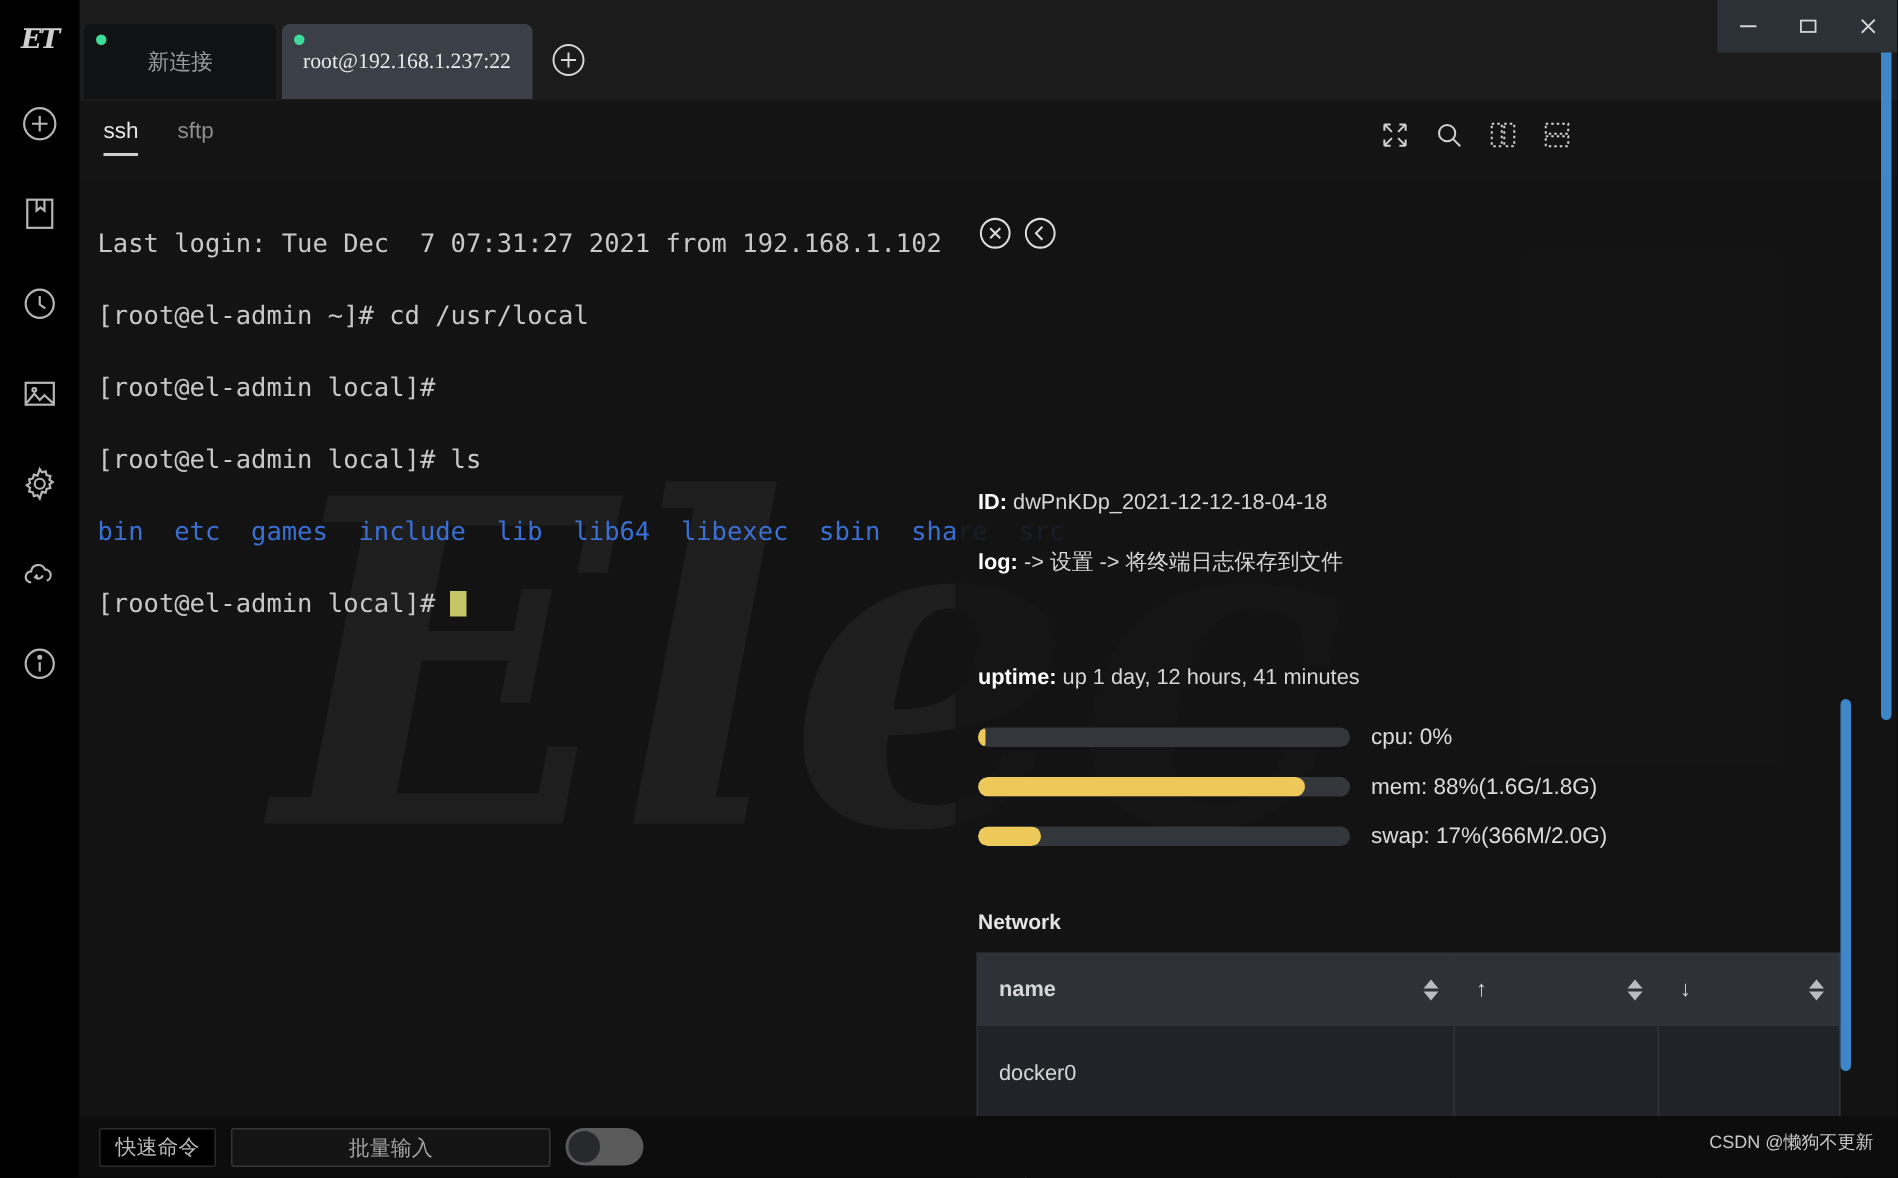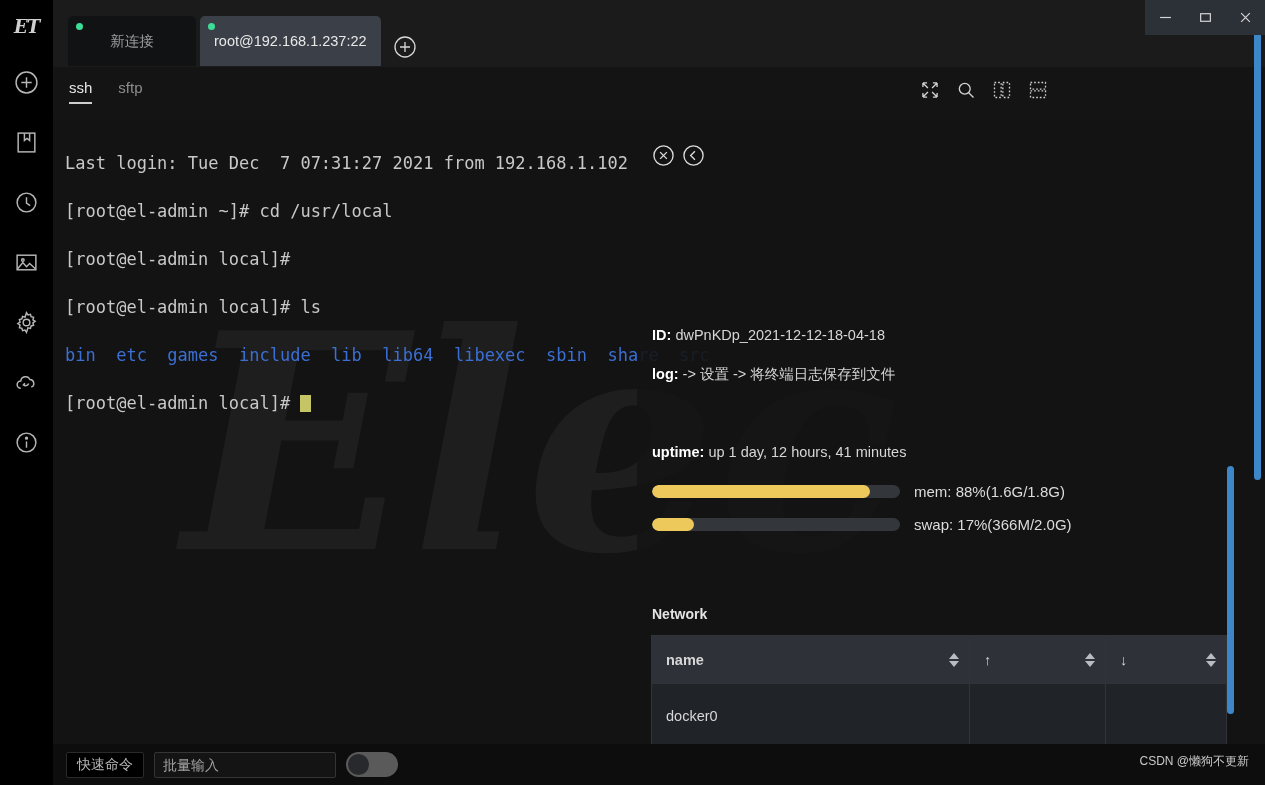--- a/index.html
+++ b/index.html
@@ -37,21 +37,21 @@
   }
   .rail-ico svg { width: 25px; height: 25px; display:block; }
 
   
   #tabbar {
     position: absolute; left: 53px; top: 0;
     width: 1212px; height: 67px;
     background: #1b1b1b;
     z-index: 20;
   }
-  #tabs { position: absolute; left: 15px; top: 16px; display: flex; align-items: center; }
+  #tabs { position: absolute; left: 3px; top: 16px; display: flex; align-items: flex-start; font-family: Liberation Serif, serif; }
   .tab {
     position: relative;
     height: 50px; min-width: 128px;
     border-radius: 5px 5px 0 0;
     display: flex; align-items: center; justify-content: center;
     padding: 0 14px;
     font-size: 14.5px;
     margin-right: 4px;
   }
   .tab.inactive { background: #111214; color: #9a9a9a; }
@@ -132,25 +132,26 @@
     z-index: 45;
     display: flex; align-items: center; padding-left: 13px; gap: 10px;
   }
   #quickcmd {
     height: 26px; background: #000; color: #b9b9b9;
     border: 1px solid #2a2a2a; border-radius: 2px;
     display: flex; align-items: center; padding: 0 10px;
     font-size: 14px;
   }
   #batchinput {
-    width: 182px; height: 26px;
+    width: 213px; height: 26px;
     background: #141414; color: #aaa;
     border: 1px solid #353535; border-radius: 2px;
     font-size: 14px; padding: 0 8px;
     font-family: "Liberation Sans", sans-serif;
+    text-align: center;
   }
   #batchinput::placeholder { color: #a2a2a2; }
   #batchtoggle {
     width: 52px; height: 25px; border-radius: 13px;
     background: #5a5a5a; position: relative;
   }
   #batchtoggle .knob {
     position: absolute; left: 2px; top: 2px;
     width: 21px; height: 21px; border-radius: 50%;
     background: #27292c;
@@ -448,20 +449,26 @@
       <b>log:</b>
       <span>-&gt; 设置 -&gt; 将终端日志保存到文件</span>
     </div>
 
     <div class="kvrow" id="row-uptime">
       <b>uptime:</b>
       <span>up 1 day, 12 hours, 41 minutes</span>
     </div>
 
     <div id="meters">
+      <div class="meter">
+        <div class="bar">
+            <i style="width: 2%;"></i>
+          </div>
+        <div class="mlabel">cpu: 0%</div>
+      </div>
       <div class="meter">
         <div class="bar">
             <i style="width: 88%;"></i>
           </div>
         <div class="mlabel">mem: 88%(1.6G/1.8G)</div>
       </div>
       <div class="meter">
         <div class="bar">
             <i style="width: 17%;"></i>
           </div>

